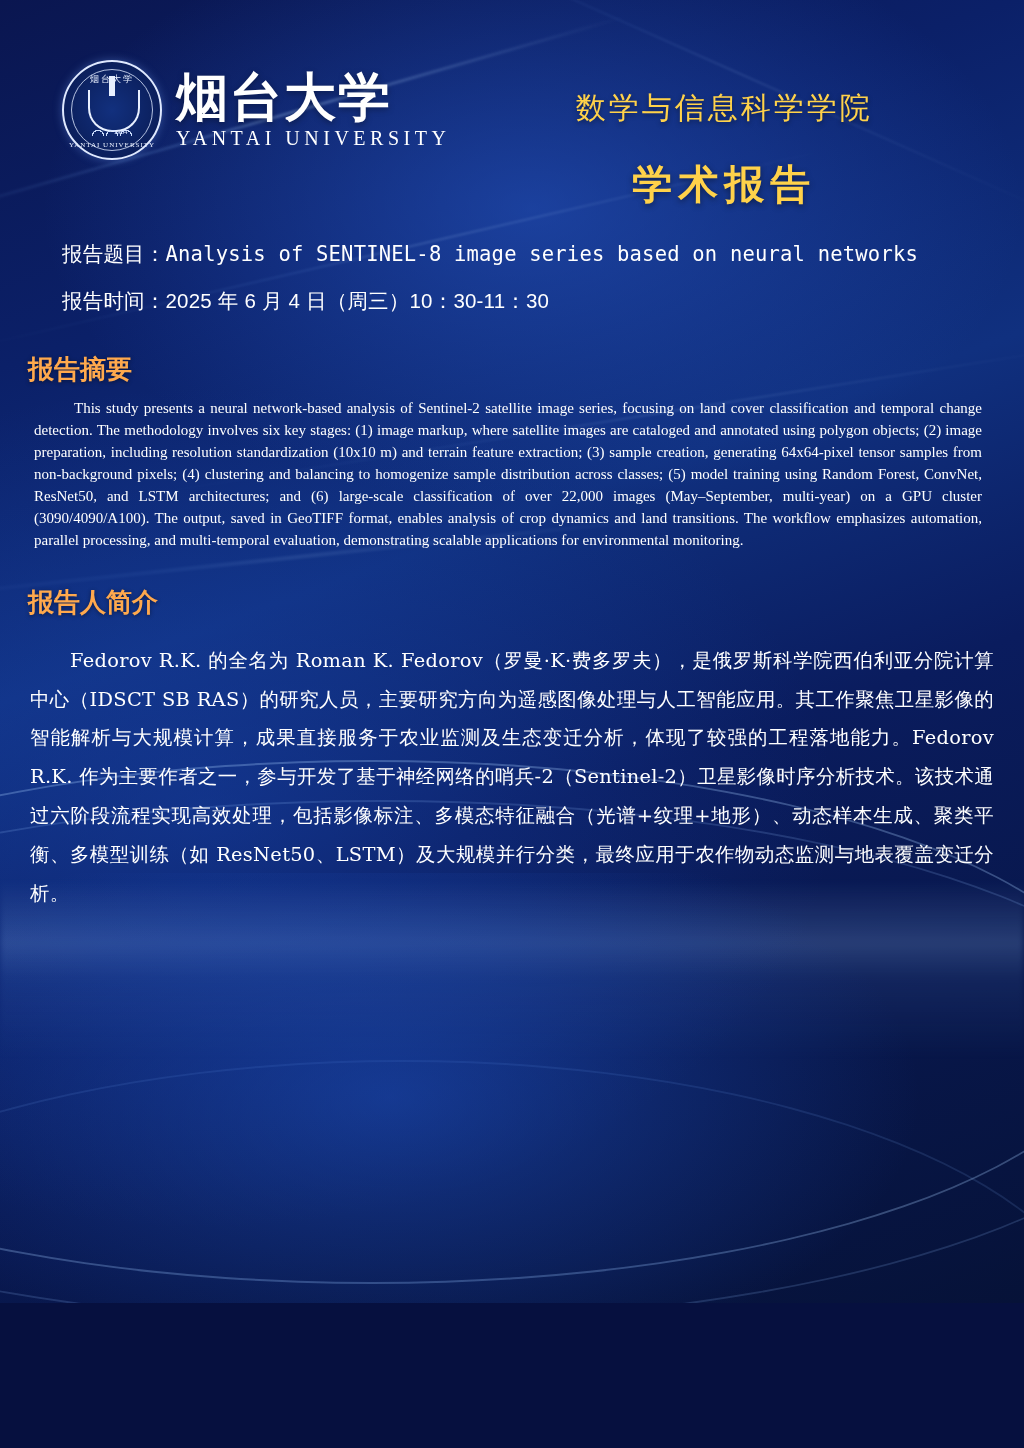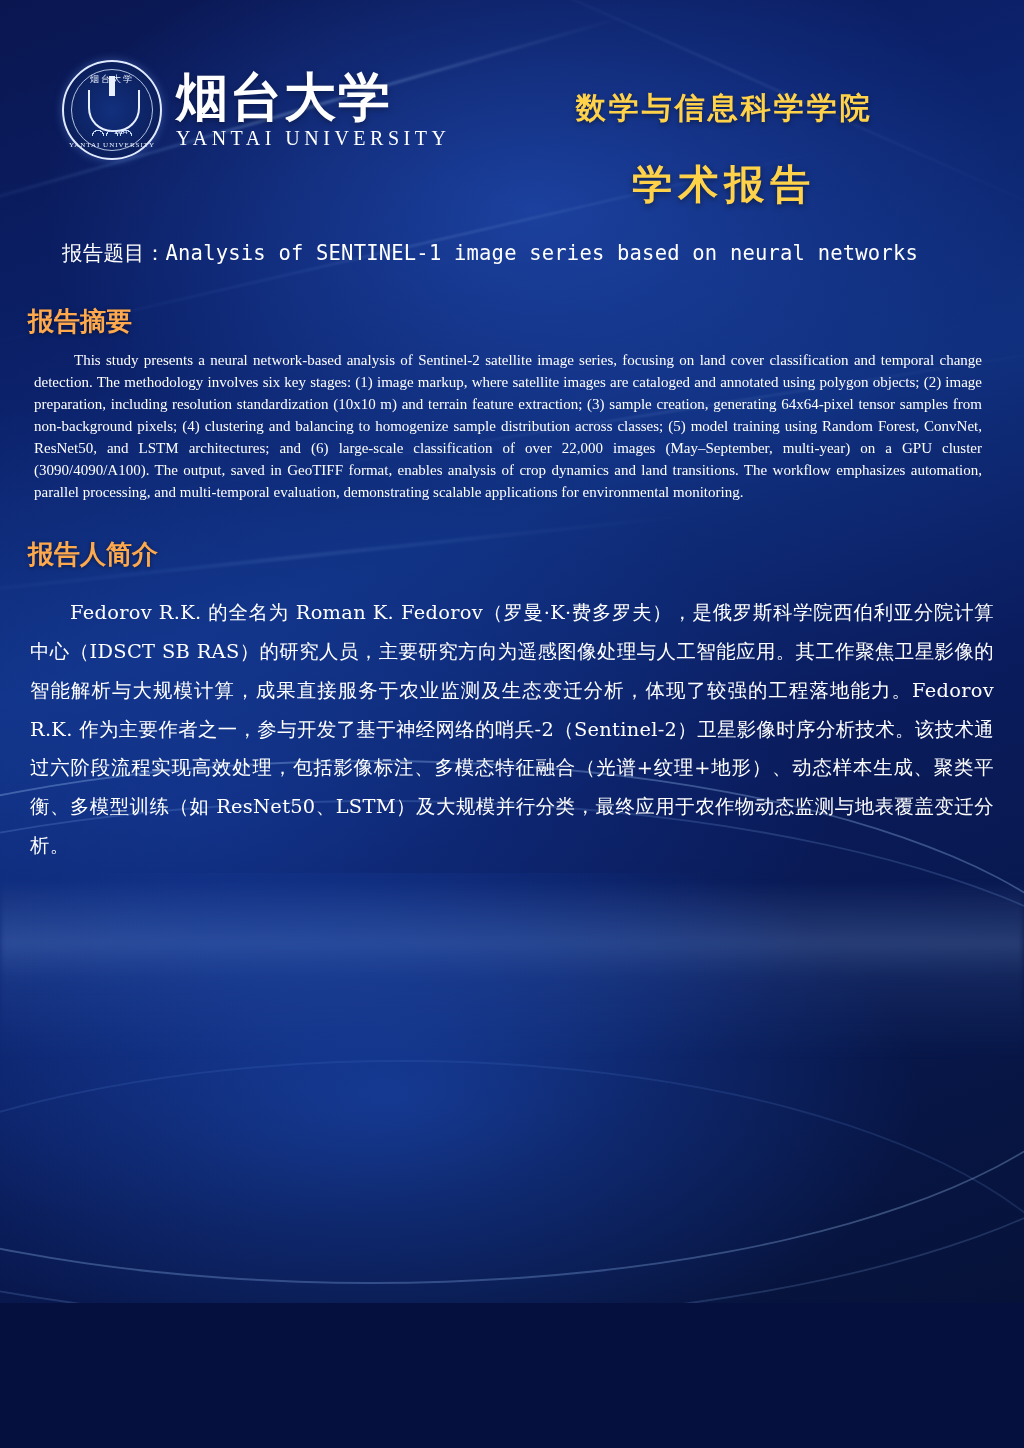--- a/index.html
+++ b/index.html
@@ -143,21 +143,21 @@
   .title-block {
     flex: 1;
     text-align: center;
     padding-top: 36px;
   }
   .dept {
     font-family: "DejaVu Serif", serif;
     font-size: 30px;
     color: #ffd24a;
     letter-spacing: 3px;
-    font-weight: 700;
+    font-weight: 400;
     text-shadow: 0 2px 5px rgba(0,0,0,.4);
   }
   .report-type {
     font-family: "DejaVu Serif", serif;
     font-size: 40px;
     color: #ffd24a;
     letter-spacing: 6px;
     font-weight: 700;
     margin-top: 28px;
     text-shadow: 0 2px 6px rgba(0,0,0,.45);
@@ -169,21 +169,21 @@
   }
   .meta-line {
     font-family: "DejaVu Sans Mono", monospace;
     font-size: 20.5px;
     color: #ffffff;
     line-height: 1.55;
     margin-bottom: 14px;
     letter-spacing: .2px;
     white-space: nowrap;
   }
-  .meta-line .lbl { font-family: Liberation Serif, serif; }
+  .meta-line .lbl { font-family: Liberation Sans, sans-serif; }
 
   
   .sec-title {
     font-family: Liberation Mono, monospace;
     font-size: 26px;
     color: #ffa94d;
     font-weight: 700;
     margin: 34px 0 10px 28px;
     text-shadow: 0 1px 4px rgba(0,0,0,.45);
   }
@@ -244,21 +244,24 @@
       </div>
 
       <div class="title-block">
         <div class="dept">数学与信息科学学院</div>
         <div class="report-type">学术报告</div>
       </div>
     </div>
 
     <div class="meta">
       <div class="meta-line">
-        <span class="lbl">报告题目：</span><span>Analysis of SENTINEL-1 image series based on neural networks</span>
+        <span class="lbl">报告题目：</span><span>Analysis of SENTINEL-8 image series based on neural networks</span>
+      </div>
+      <div class="meta-line">
+        <span class="lbl">报告时间：</span><span class="lbl">2025 年 6 月 4 日（周三）10：30-11：30</span>
       </div>
     </div>
 
     <div class="sec-title">报告摘要</div>
     <div class="abstract"><span class="indent"></span><span>This study presents a neural network-based analysis of Sentinel-2 satellite image series, focusing on land cover classification and temporal change detection. The methodology involves six key stages: (1) image markup, where satellite images are cataloged and annotated using polygon objects; (2) image preparation, including resolution standardization (10x10 m) and terrain feature extraction; (3) sample creation, generating 64x64-pixel tensor samples from non-background pixels; (4) clustering and balancing to homogenize sample distribution across classes; (5) model training using Random Forest, ConvNet, ResNet50, and LSTM architectures; and (6) large-scale classification of over 22,000 images (May–September, multi-year) on a GPU cluster (3090/4090/A100). The output, saved in GeoTIFF format, enables analysis of crop dynamics and land transitions. The workflow emphasizes automation, parallel processing, and multi-temporal evaluation, demonstrating scalable applications for environmental monitoring.</span></div>
 
     <div class="sec-title">报告人简介</div>
     <div class="bio"><span class="indent"></span><span>Fedorov R.K. 的全名为 Roman K. Fedorov（罗曼·K·费多罗夫），是俄罗斯科学院西伯利亚分院计算中心（IDSCT SB RAS）的研究人员，主要研究方向为遥感图像处理与人工智能应用。其工作聚焦卫星影像的智能解析与大规模计算，成果直接服务于农业监测及生态变迁分析，体现了较强的工程落地能力。Fedorov R.K. 作为主要作者之一，参与开发了基于神经网络的哨兵-2（Sentinel-2）卫星影像时序分析技术。该技术通过六阶段流程实现高效处理，包括影像标注、多模态特征融合（光谱+纹理+地形）、动态样本生成、聚类平衡、多模型训练（如 ResNet50、LSTM）及大规模并行分类，最终应用于农作物动态监测与地表覆盖变迁分析。</span></div>
 
   </div>

